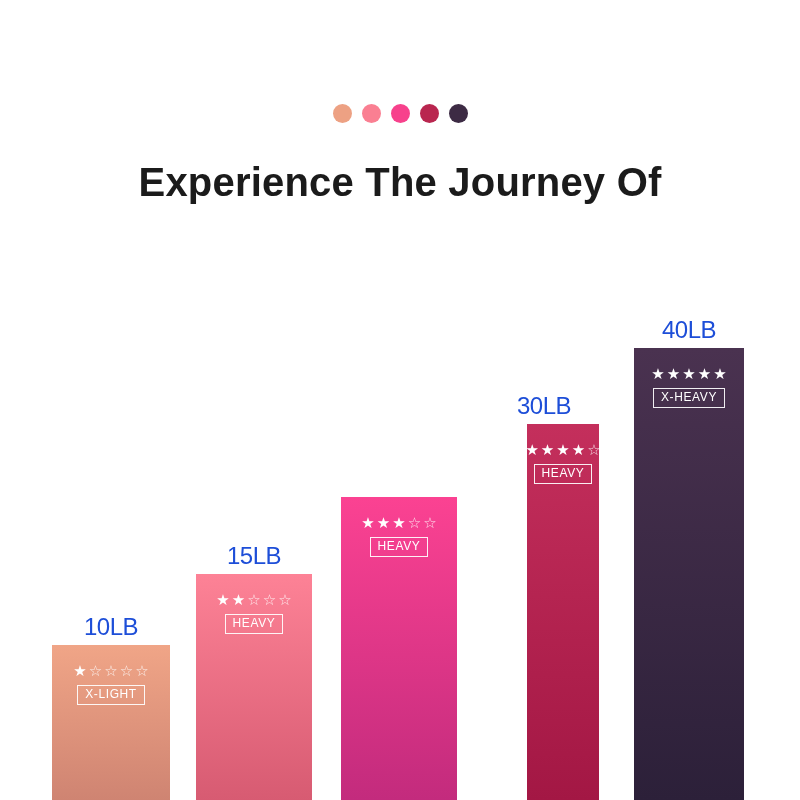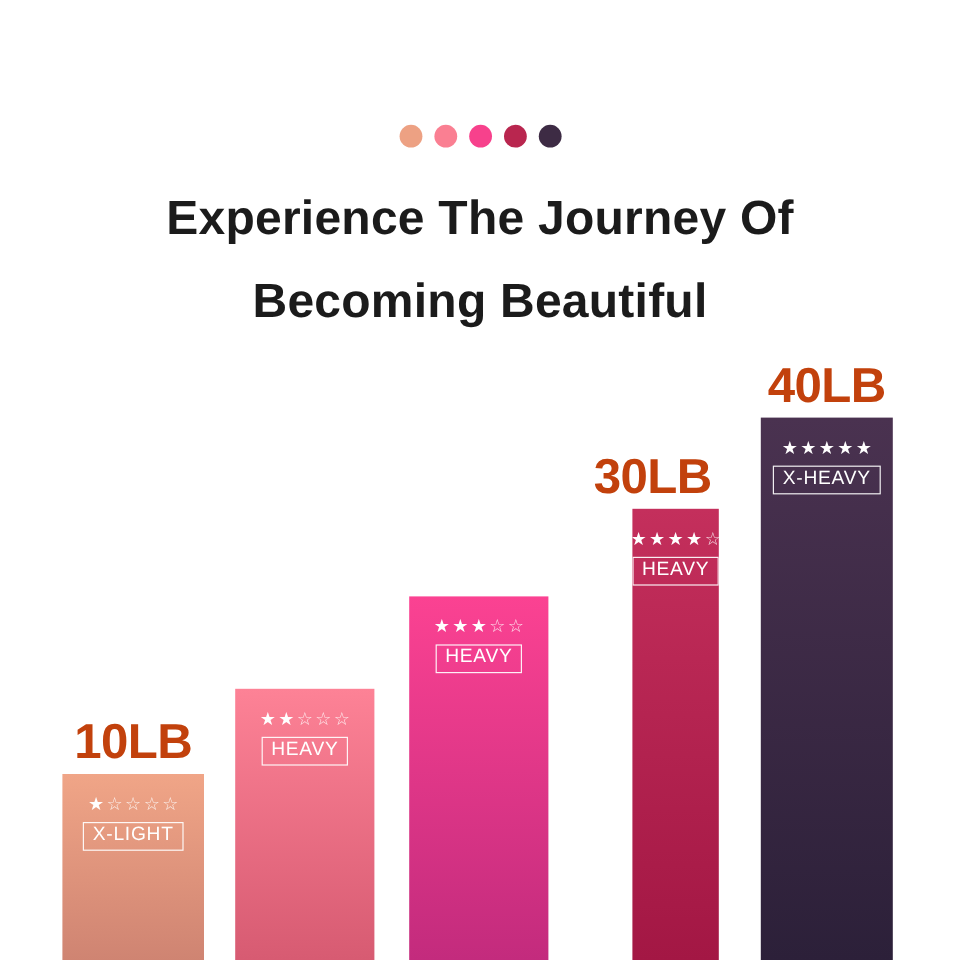--- a/index.html
+++ b/index.html
@@ -34,23 +34,23 @@
   .chart { position:absolute; left:0; top:0; width:800px; height:800px; }
 
   .bar-group { position:absolute; bottom:0; }
 
   .weight-label {
     position:absolute;
     left:50%;
     transform:translateX(-50%);
     bottom:100%;
     margin-bottom:6px;
-    font-size:41px;
-    font-weight:700;
-    color:#c2410c;
+    font-size:24px;
+    font-weight:400;
+    color:#1d4ed8;
     letter-spacing:-0.5px;
     white-space:nowrap;
     line-height:1;
   }
 
   .bar {
     position:relative;
     width:100%;
     height:100%;
     overflow:hidden;
@@ -70,21 +70,21 @@
     font-size:15px;
     line-height:1;
     color:#ffffff;
     display:block;
   }
   .star.empty { color:rgba(255,255,255,0.82); }
 
   .badge {
     border:1.5px solid rgba(255,255,255,0.92);
     color:#ffffff;
-    font-size:16px;
+    font-size:12px;
     font-weight:400;
     letter-spacing:0.6px;
     padding:2px 7px 3px 7px;
     line-height:1.05;
     white-space:nowrap;
   }
 </style>
 </head>
 <body>
 
@@ -93,40 +93,40 @@
   <div class="dot-row">
       <span class="dot" style="background: rgb(237, 161, 131);"></span>
       <span class="dot" style="background: rgb(250, 127, 146);"></span>
       <span class="dot" style="background: rgb(247, 65, 140);"></span>
       <span class="dot" style="background: rgb(185, 38, 79);"></span>
       <span class="dot" style="background: rgb(61, 43, 68);"></span>
     </div>
 
   <h1 class="heading">
     <span class="line">Experience The Journey Of</span>
-    <span class="line">Becoming Beautiful</span>
   </h1>
 
   <div class="chart">
       <div class="bar-group" style="left: 52px; width: 118px; height: 155px;">
         <div class="weight-label">10LB</div>
         <div class="bar" style="background: linear-gradient(rgb(240, 165, 135) 0%, rgb(207, 132, 114) 100%);">
           <div class="bar-inner">
             <div class="stars">
               <span class="star">★</span>
               <span class="star empty">☆</span>
               <span class="star empty">☆</span>
               <span class="star empty">☆</span>
               <span class="star empty">☆</span>
             </div>
             <div class="badge">X-LIGHT</div>
           </div>
         </div>
       </div>
       <div class="bar-group" style="left: 196px; width: 116px; height: 226px;">
+        <div class="weight-label">15LB</div>
         <div class="bar" style="background: linear-gradient(rgb(253, 130, 150) 0%, rgb(215, 91, 114) 100%);">
           <div class="bar-inner">
             <div class="stars">
               <span class="star">★</span>
               <span class="star">★</span>
               <span class="star empty">☆</span>
               <span class="star empty">☆</span>
               <span class="star empty">☆</span>
             </div>
             <div class="badge">HEAVY</div>

